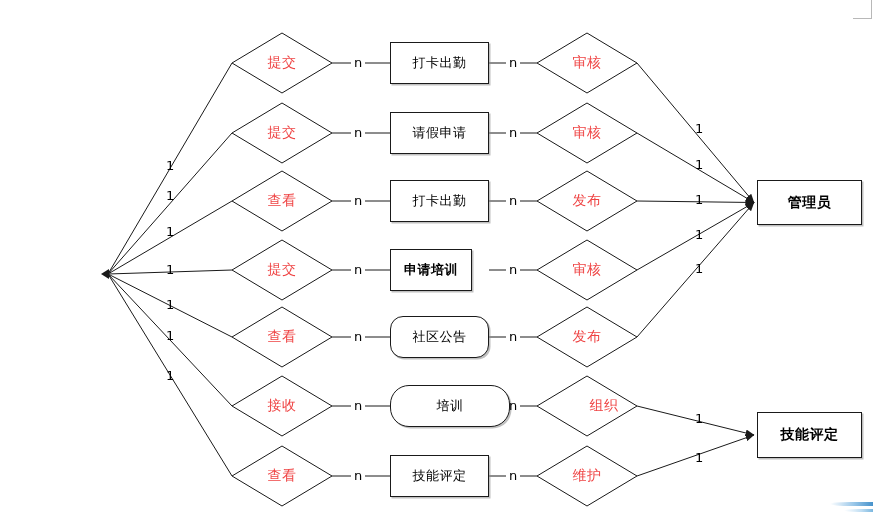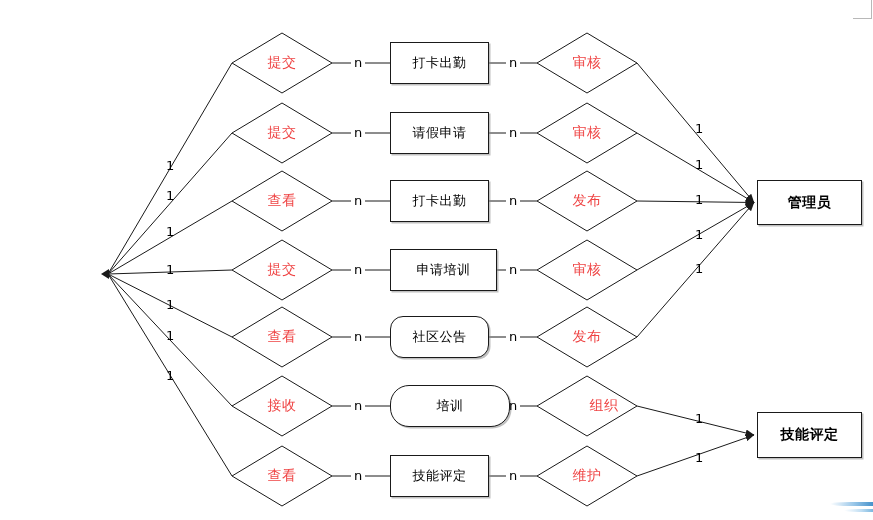--- a/index.html
+++ b/index.html
@@ -152,21 +152,21 @@
   <div id="entity-layer">
       <div class="entity-box" style="left: 390px; top: 42px; width: 99px; height: 42px;">
         <span>打卡出勤</span>
       </div>
       <div class="entity-box" style="left: 390px; top: 112px; width: 99px; height: 42px;">
         <span>请假申请</span>
       </div>
       <div class="entity-box" style="left: 390px; top: 180px; width: 99px; height: 42px;">
         <span>打卡出勤</span>
       </div>
-      <div class="entity-box" style="left: 390px; top: 249px; width: 107px; height: 42px;">
+      <div class="entity-box" style="left: 390px; top: 249px; width: 82px; height: 42px; font-weight: bold;">
         <span>申请培训</span>
       </div>
       <div class="entity-box" style="left: 390px; top: 316px; width: 99px; height: 42px; border-radius: 13px;">
         <span>社区公告</span>
       </div>
       <div class="entity-box" style="left: 390px; top: 385px; width: 120px; height: 42px; border-radius: 19px;">
         <span>培训</span>
       </div>
       <div class="entity-box" style="left: 390px; top: 455px; width: 99px; height: 42px;">
         <span>技能评定</span>

